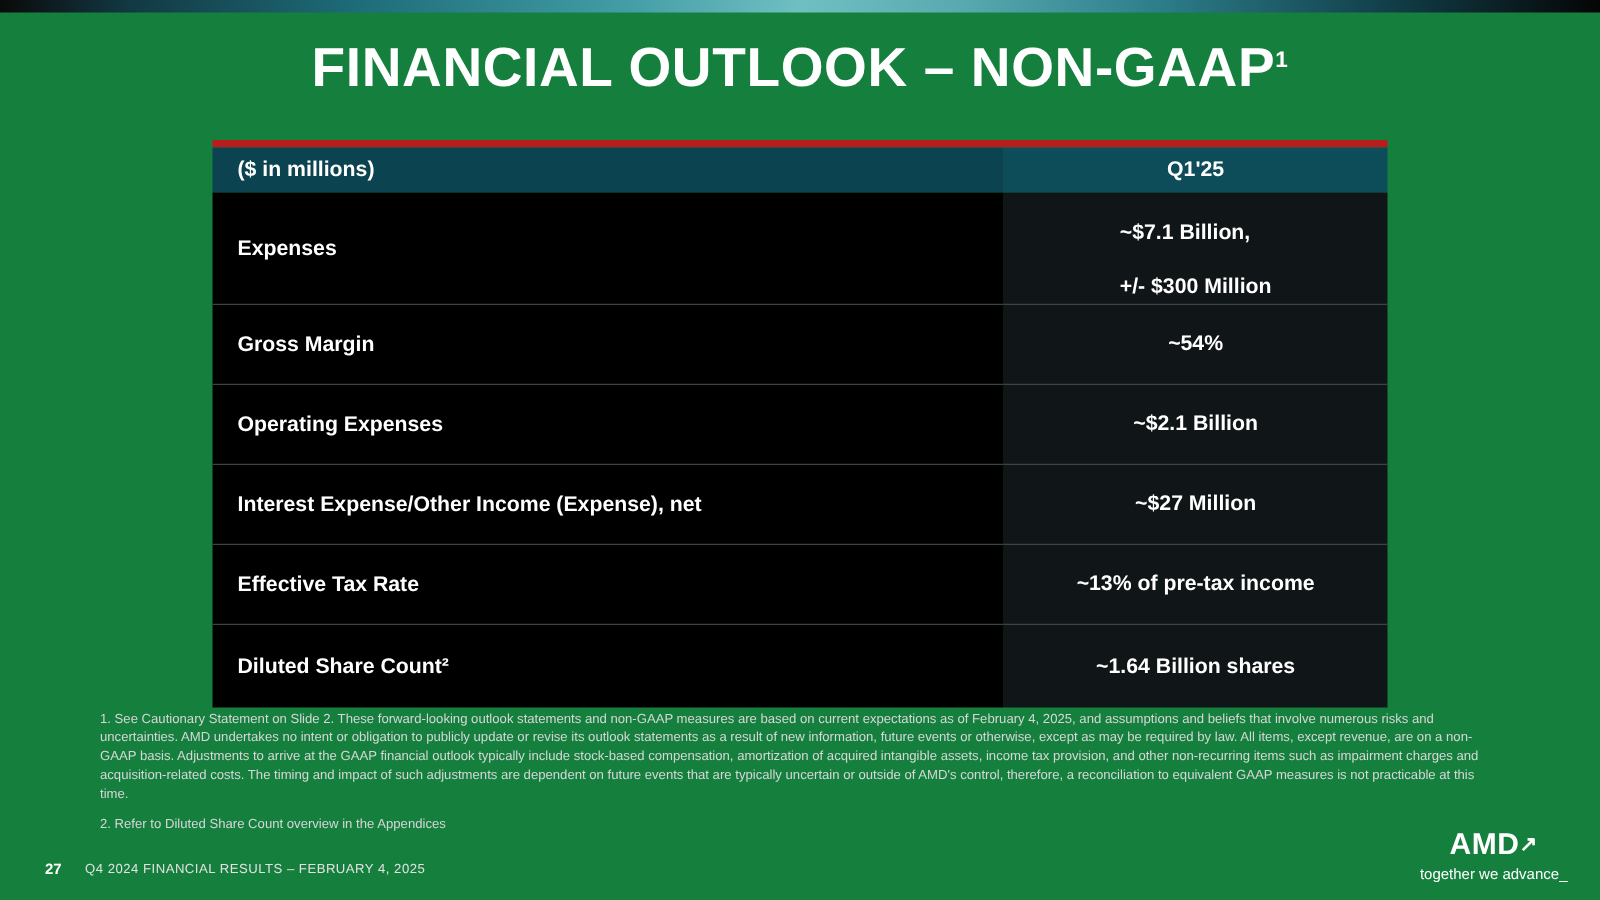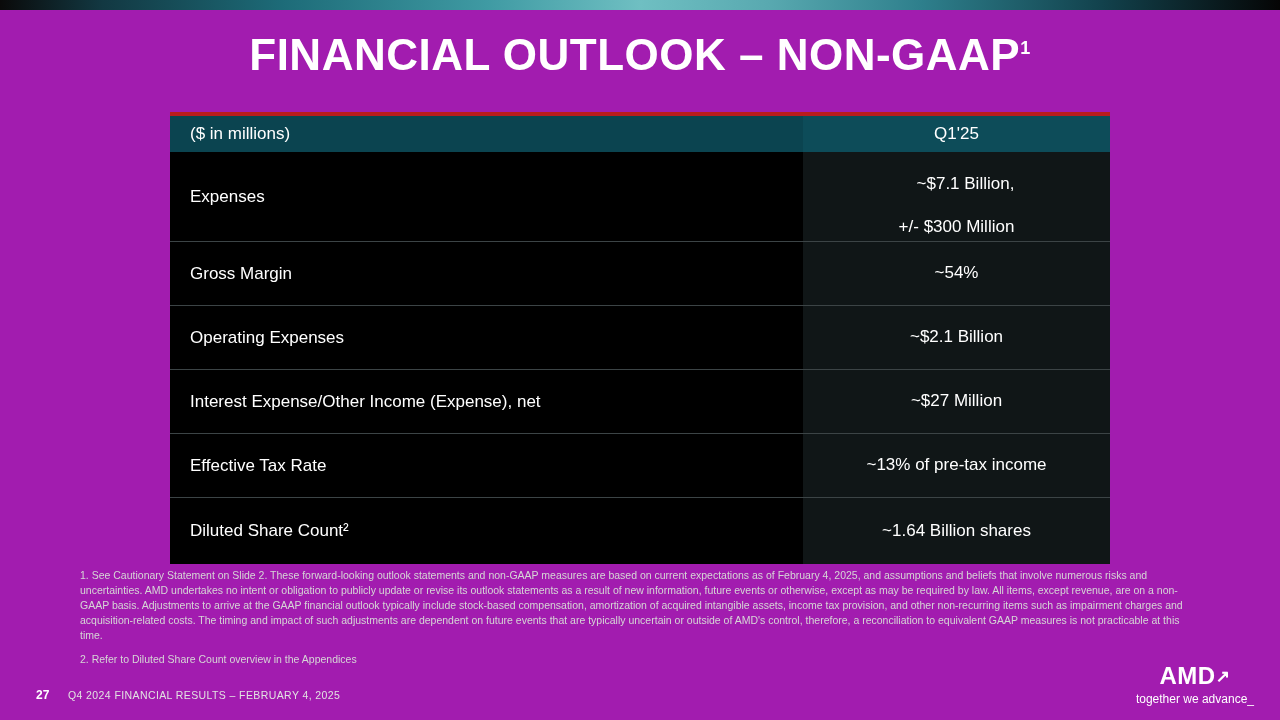--- a/index.html
+++ b/index.html
@@ -4,21 +4,21 @@
 <style>
   html, body {
     margin: 0;
     padding: 0;
     background: #000;
   }
   .slide {
     position: relative;
     width: 1280px;
     height: 720px;
-    background: #a21caf;
+    background: #15803d;
     overflow: hidden;
     font-family: "Liberation Sans", sans-serif;
     color: #ffffff;
   }
   
   .topbar {
     position: absolute;
     top: 0; left: 0;
     width: 1280px;
     height: 10px;
@@ -52,40 +52,41 @@
     vertical-align: super;
     line-height: 0;
   }
 
   
   .table {
     position: absolute;
     left: 170px;
     top: 112px;
     width: 940px;
-    border-top: 4px solid #b91c1c;
+    border-top: 6px solid #b91c1c;
+    font-weight: bold;
   }
   .row {
     display: flex;
     width: 100%;
   }
   .c-label {
     width: 633px;
     box-sizing: border-box;
     padding-left: 20px;
     display: flex;
     align-items: center;
   }
   .c-value {
     width: 307px;
     box-sizing: border-box;
     display: flex;
     align-items: center;
     justify-content: center;
-    text-align: right;
+    text-align: left;
   }
   .header .c-label,
   .header .c-value {
     background: #0b4450;
     height: 36px;
     font-size: 17px;
     color: #ffffff;
   }
   .header .c-value {
     background: #0d4c59;

